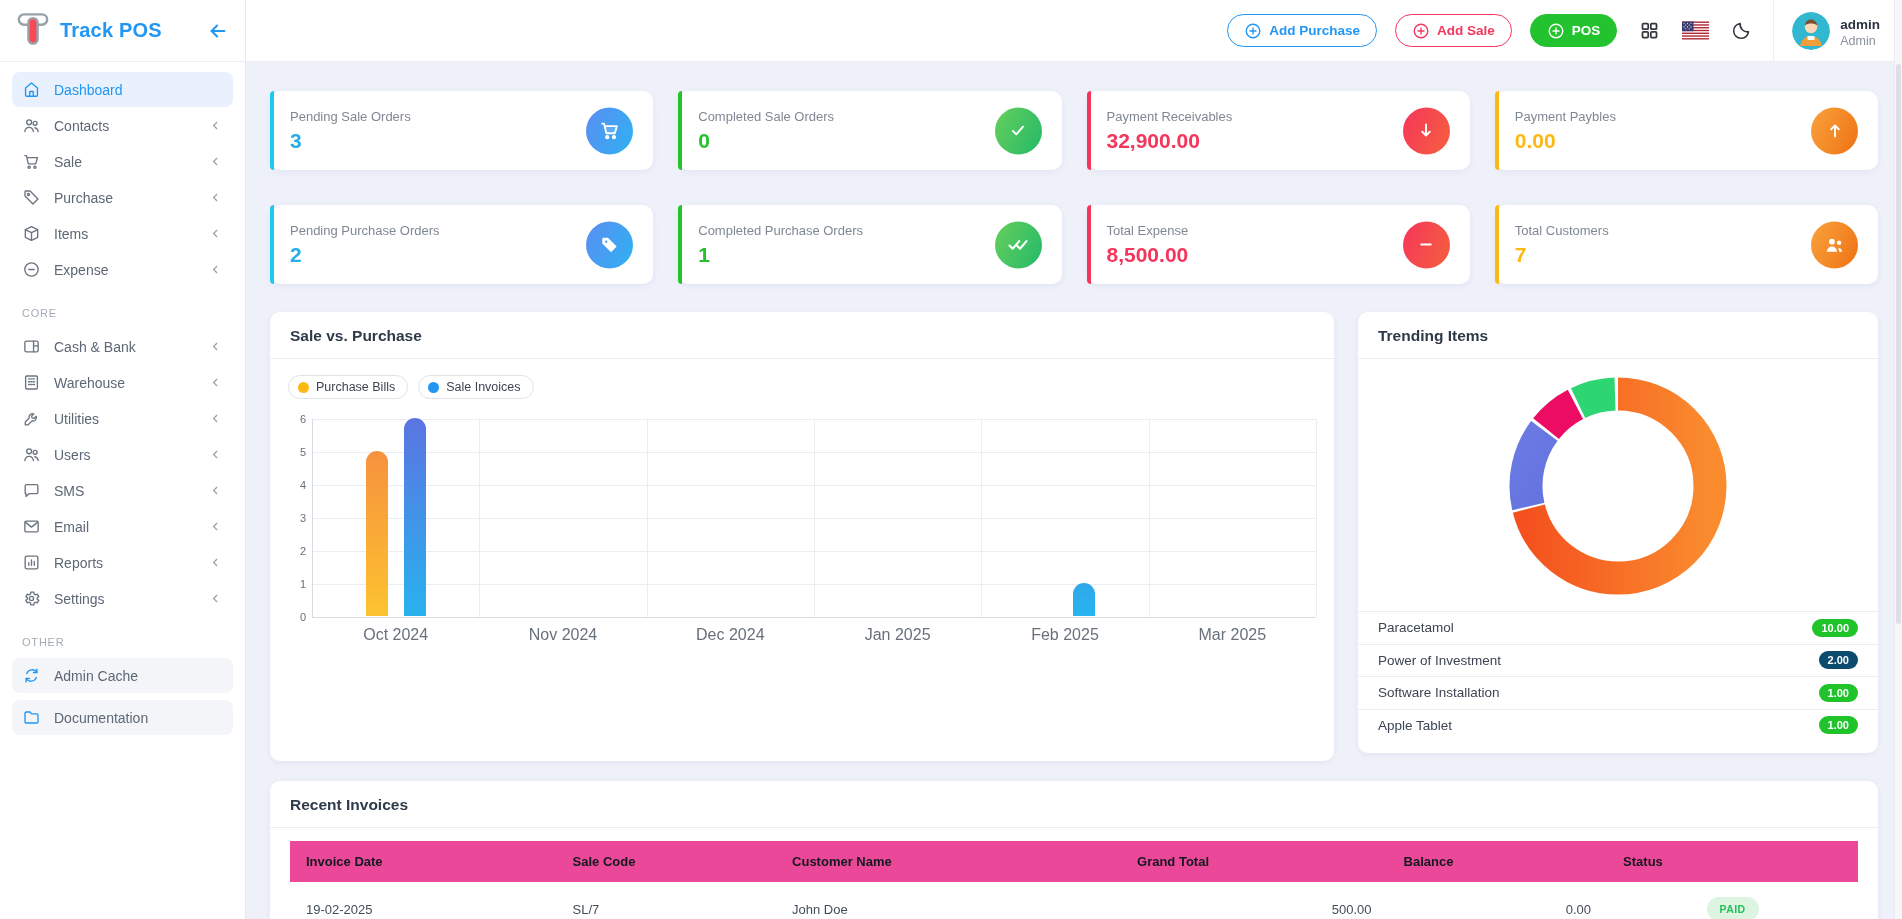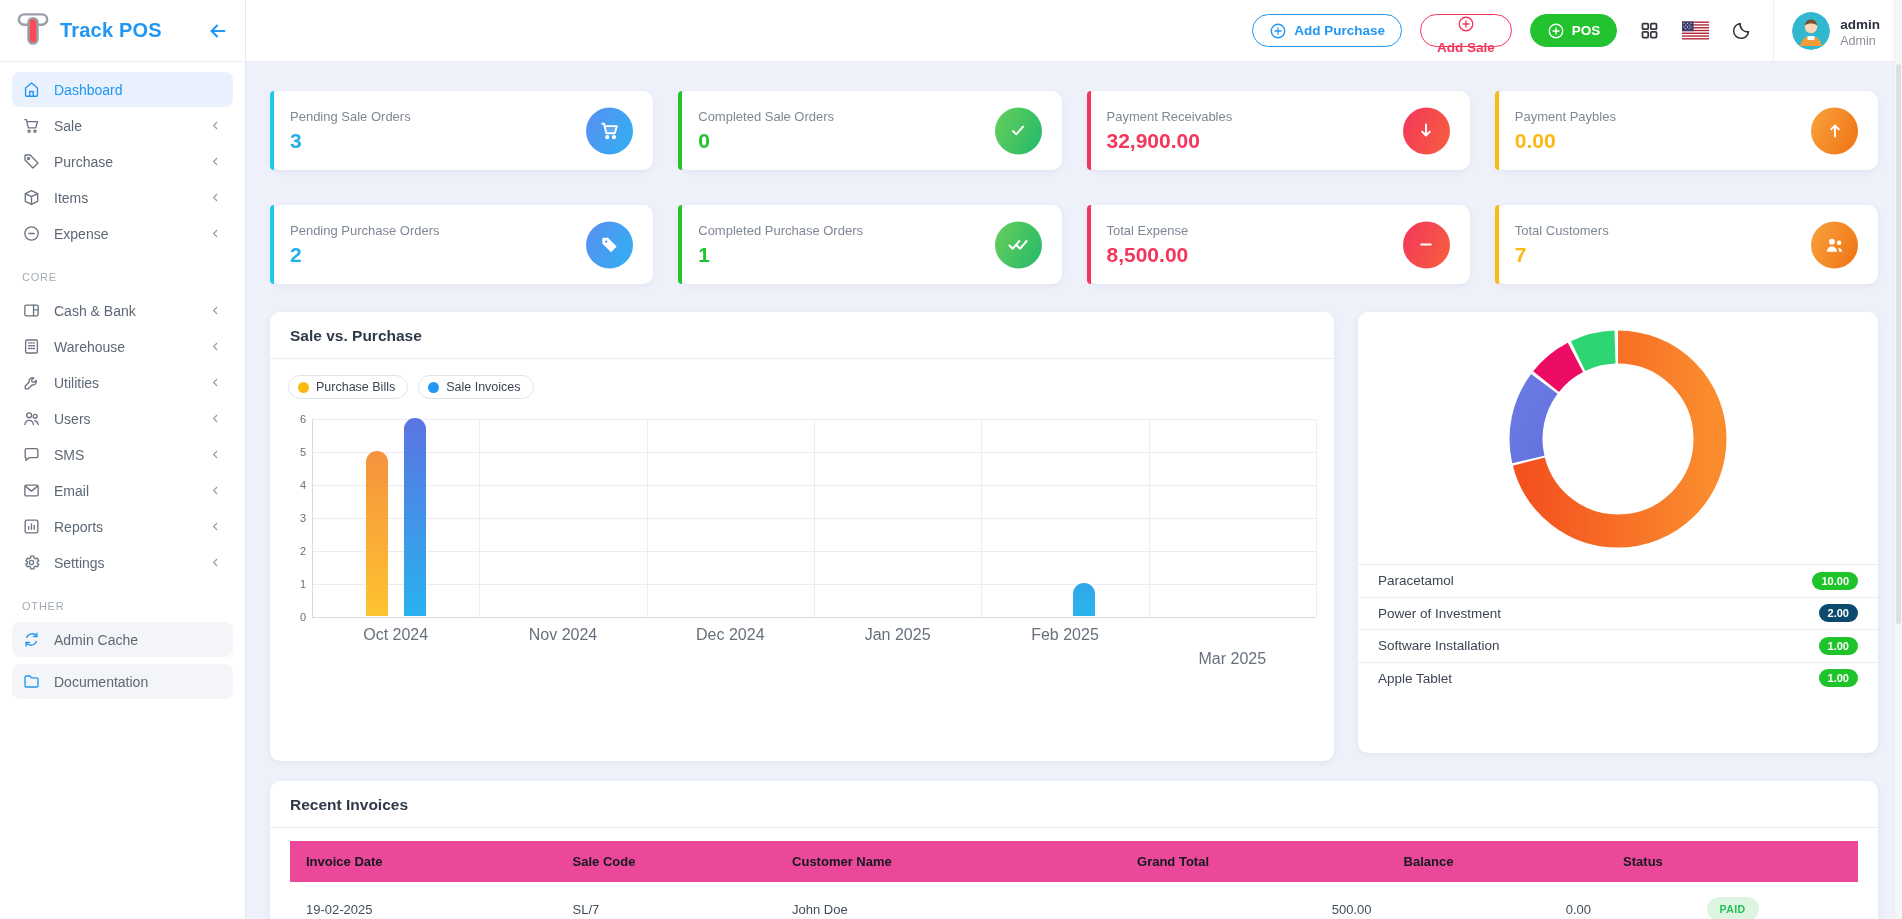--- a/index.html
+++ b/index.html
@@ -29,21 +29,21 @@
 
   
   .topbar { position:absolute; left:246px; top:0; right:0; height:62px; background:#fff;
             border-bottom:1px solid #ededf2; display:flex; align-items:center; justify-content:flex-end; z-index:4; }
   .topbar-right { display:flex; align-items:center; gap:18px; padding-right:22px; }
   .pill-btn { height:33px; border-radius:17px; display:inline-flex; align-items:center; gap:7px;
               padding:0 16px; font-size:13.5px; font-weight:bold; background:#fff; cursor:pointer;
               font-family:"Liberation Sans", sans-serif; }
   .pill-btn svg { display:block; }
   .btn-purchase { border:1px solid #2196f3; color:#2196f3; }
-  .btn-sale { border:1px solid #f5365c; color:#f5365c;flex-direction:column; }
+  .btn-sale { border:1px solid #f5365c; color:#f5365c; }
   .btn-pos { border:1px solid #22c32e; background:#22c32e; color:#fff; }
   .icon-btn { width:28px; height:28px; display:flex; align-items:center; justify-content:center; cursor:pointer; color:#33373d; }
   .tb-divider { width:1px; height:62px; background:#ededf2; }
   .user-chip { display:flex; align-items:flex-end; gap:10px; cursor:pointer; }
   .avatar { width:38px; height:38px; border-radius:50%; overflow:hidden; display:block; }
   .user-name { font-size:13.5px; font-weight:bold; color:#2b3240; line-height:1.25; }
   .user-role { font-size:12.5px; color:#8a919c; line-height:1.25; }
 
   
   .main { position:absolute; left:246px; top:62px; right:8px; bottom:0; padding:29px 16px 0 24px; }
@@ -126,20 +126,36 @@
     </div>
     <nav class="menu" id="menu">
         <div class="menu-item active">
           <span class="mi-icon">
             <svg width="19" height="19" viewBox="0 0 24 24" fill="none" stroke="currentColor" stroke-width="1.7" stroke-linecap="round" stroke-linejoin="round">
               <path d="M4.5 10 12 3.8 19.5 10v9.2a1.3 1.3 0 0 1-1.3 1.3H5.8a1.3 1.3 0 0 1-1.3-1.3z"></path>
               <path d="M9.8 20.5v-6h4.4v6"></path>
             </svg>
           </span>
           <span class="mi-label">Dashboard</span>
+        </div>
+        <div class="menu-item">
+          <span class="mi-icon">
+            <svg width="19" height="19" viewBox="0 0 24 24" fill="none" stroke="currentColor" stroke-width="1.7" stroke-linecap="round" stroke-linejoin="round">
+              <circle cx="9" cy="8" r="3.1"></circle>
+              <path d="M3.6 19.6c.5-3.4 2.7-5.3 5.4-5.3s4.9 1.9 5.4 5.3"></path>
+              <circle cx="16.6" cy="9.2" r="2.5"></circle>
+              <path d="M16.2 14.8c2.3.4 3.8 2.1 4.2 4.8"></path>
+            </svg>
+          </span>
+          <span class="mi-label">Contacts</span>
+          <span class="chev">
+            <svg width="15" height="15" viewBox="0 0 24 24" fill="none" stroke="currentColor" stroke-width="2">
+              <path d="m14.5 6.5-5.5 5.5 5.5 5.5"></path>
+            </svg>
+          </span>
         </div>
         <div class="menu-item">
           <span class="mi-icon">
             <svg width="19" height="19" viewBox="0 0 24 24" fill="none" stroke="currentColor" stroke-width="1.7" stroke-linecap="round" stroke-linejoin="round">
               <path d="M3.5 4.5h2L8 15h9.3l2.2-7.8H6.3"></path>
               <circle cx="9" cy="19.3" r="1.4"></circle>
               <circle cx="16.3" cy="19.3" r="1.4"></circle>
             </svg>
           </span>
           <span class="mi-label">Sale</span>
@@ -560,26 +576,27 @@
               <div class="bar" style="height: 165px; left: calc(8.33333% - 30px); background: linear-gradient(rgb(246, 146, 62), rgb(253, 195, 48));"></div>
               <div class="bar" style="height: 198px; left: calc(8.33333% + 8px); background: linear-gradient(rgb(91, 116, 226), rgb(41, 178, 238));"></div>
               <div class="bar" style="height: 33px; left: calc(75% + 8px); background: linear-gradient(rgb(47, 167, 234), rgb(41, 181, 239));"></div>
             </div>
           <div class="xlabels" id="xlabels">
               <div class="xlabel" style="left: 8.33333%;">Oct 2024</div>
               <div class="xlabel" style="left: 25%;">Nov 2024</div>
               <div class="xlabel" style="left: 41.6667%;">Dec 2024</div>
               <div class="xlabel" style="left: 58.3333%;">Jan 2025</div>
               <div class="xlabel" style="left: 75%;">Feb 2025</div>
-              <div class="xlabel" style="left: 91.6667%; margin-top: 24px;">Mar 2025</div>
+              <div class="xlabel" style="left: 91.6667%;">Mar 2025</div>
             </div>
         </div>
       </div>
 
       <div class="card trend-card">
+        <div class="card-head">Trending Items</div>
         <div class="donut-wrap">
           <svg id="donut" width="236" height="236" viewBox="0 0 236 236">
               <defs>
                 <linearGradient id="gOr" x1="0" y1="0" x2="0" y2="1">
                   <stop offset="0" stop-color="#f4511e"></stop>
                   <stop offset="1" stop-color="#fa8c2e"></stop>
                 </linearGradient>
                 <linearGradient id="gBl" x1="0" y1="0" x2="1" y2="1">
                   <stop offset="0" stop-color="#4e5fd4"></stop>
                   <stop offset="1" stop-color="#6d7ce4"></stop>

